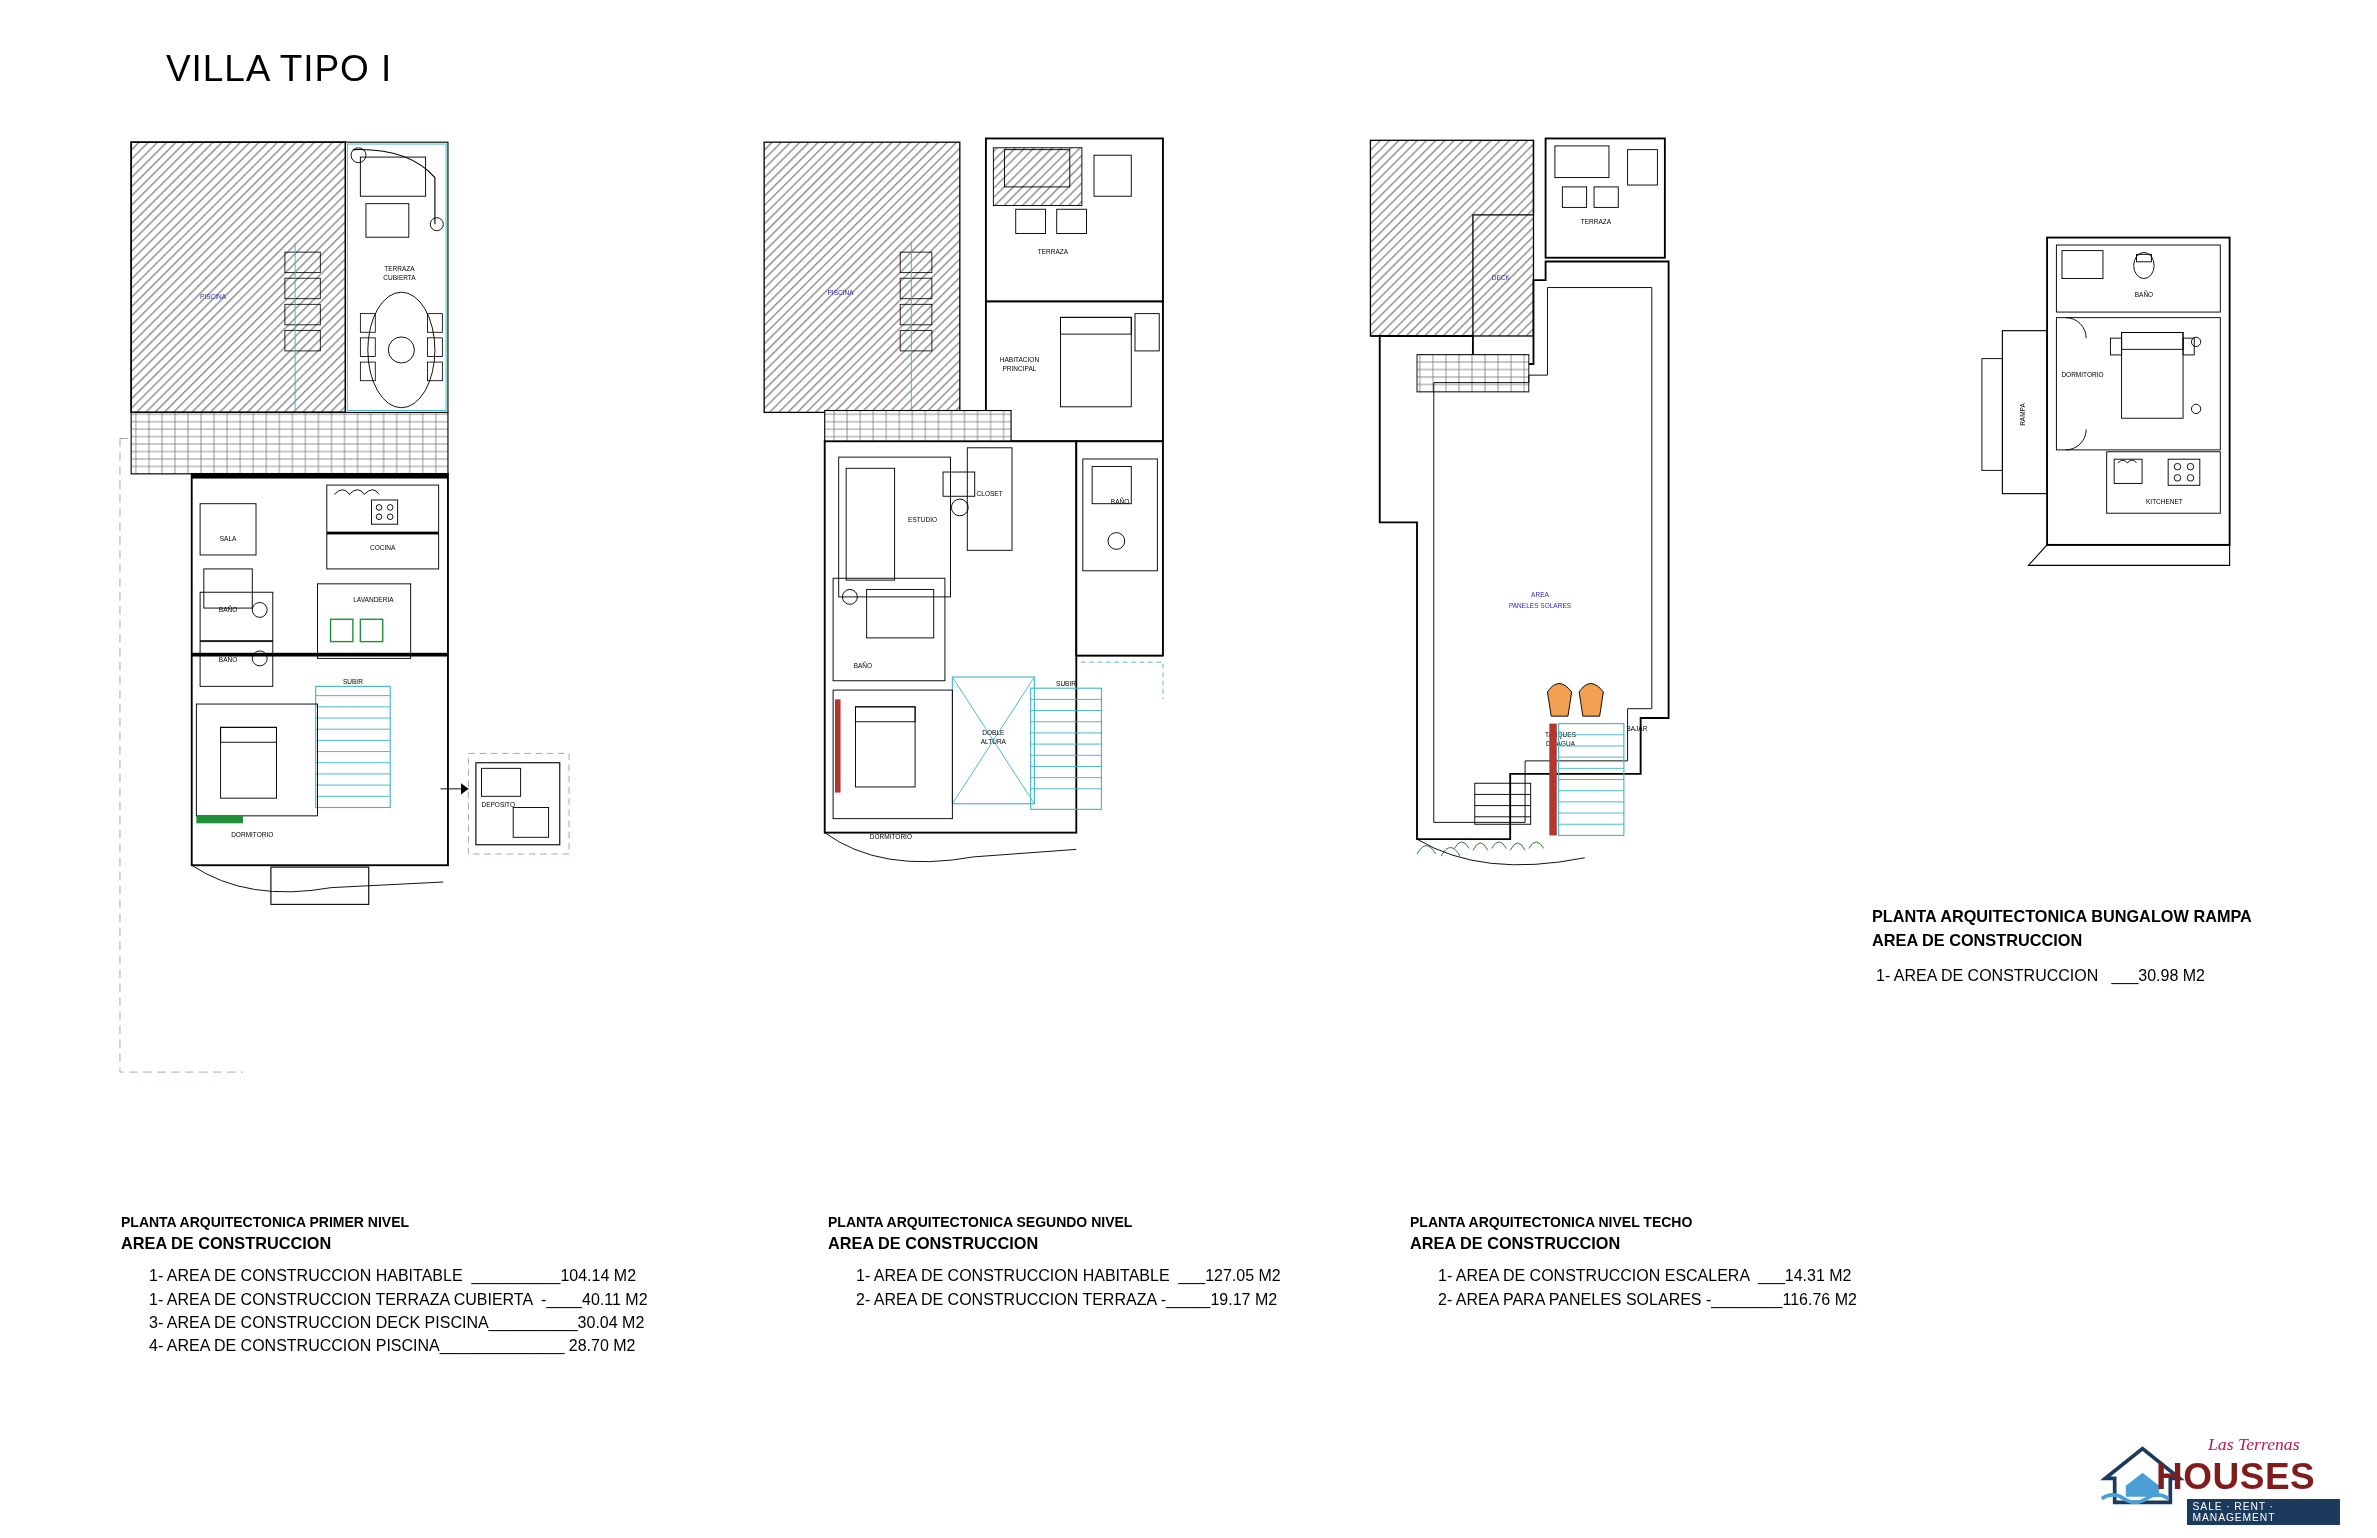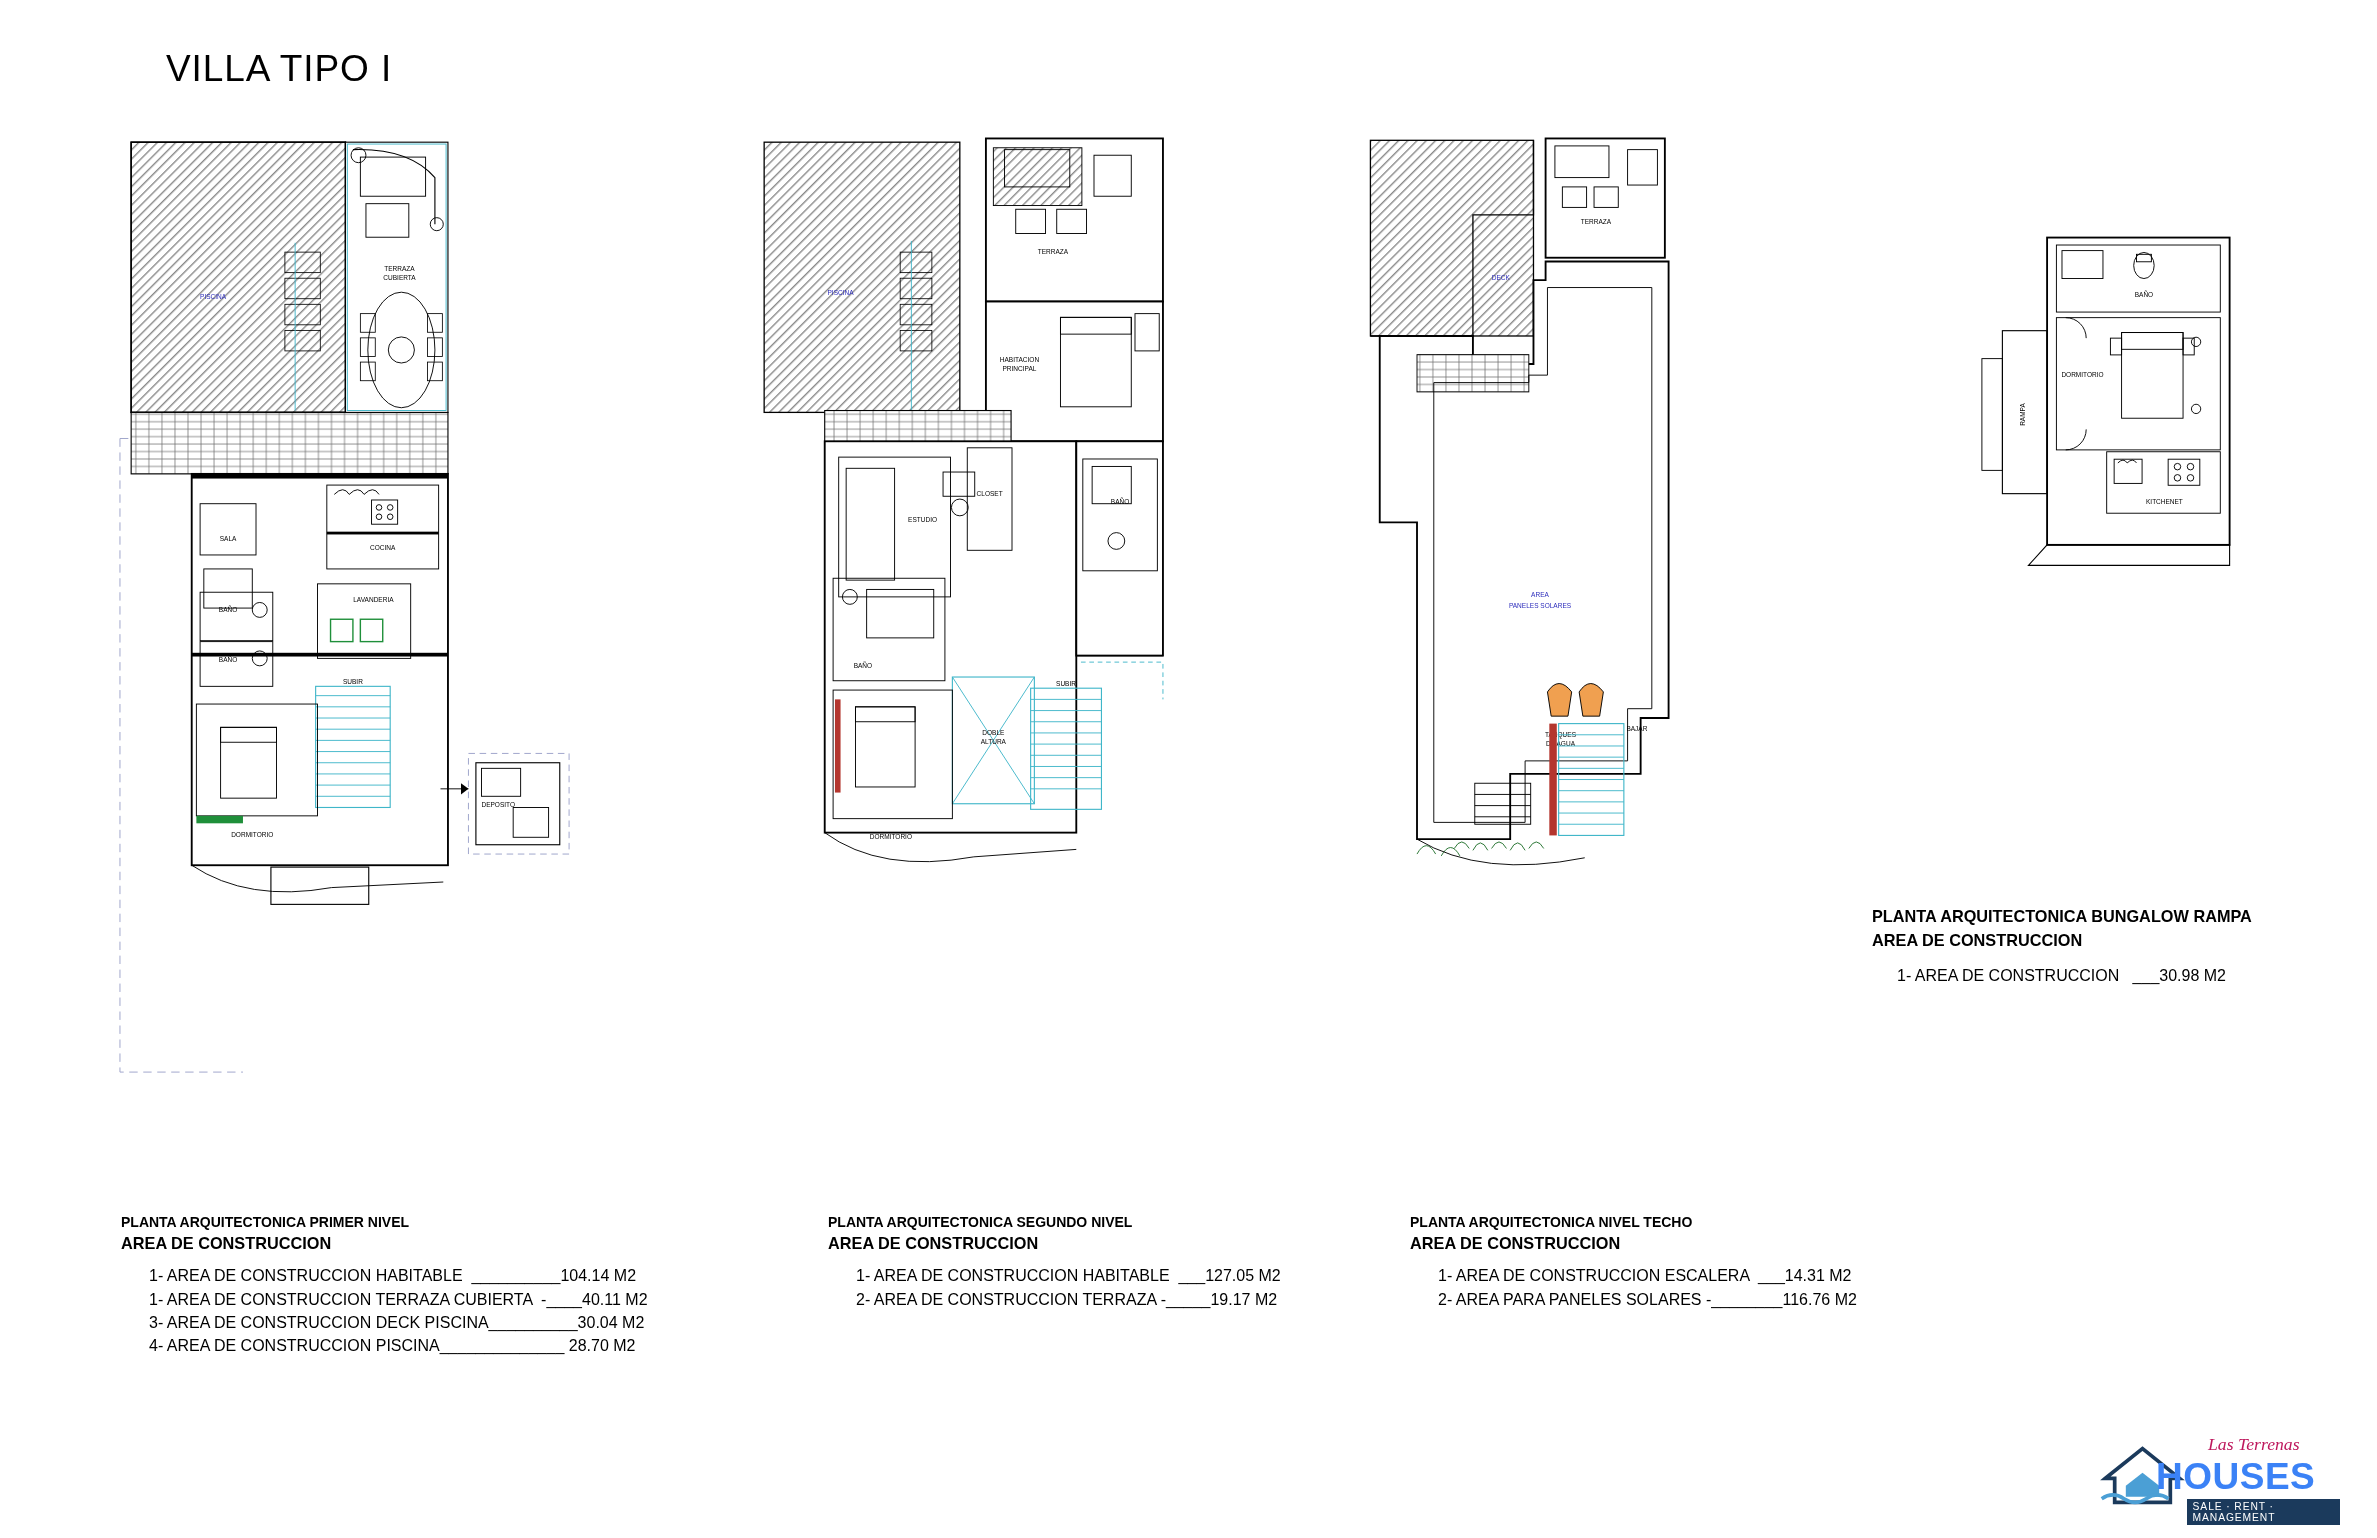--- a/index.html
+++ b/index.html
@@ -11,25 +11,25 @@
   .plan svg{display:block;}
 
   .legend{position:absolute;font-size:16px;line-height:1.45;}
   .legend .lg-title{font-weight:bold;font-size:14px;}
   .legend .lg-sub{font-weight:bold;font-size:16.3px;margin-bottom:8.4px;}
   .legend .lg-item{font-size:16px;margin-left:28px;white-space:pre;}
 
   .bung-legend{position:absolute;font-size:16px;line-height:1.5;}
   .bung-legend .lg-title{font-weight:bold;font-size:16.3px;}
   .bung-legend .lg-sub{font-weight:bold;font-size:16.3px;margin-bottom:11.2px;}
-  .bung-legend .lg-item{font-size:16px;margin-left:25px;white-space:pre;}
+  .bung-legend .lg-item{font-size:16px;margin-left:4px;white-space:pre;}
 
   
   .logo{position:absolute;right:37px;bottom:17px;width:242px;height:89px;}
-  .logo-text{position:absolute;left:58px;top:24px;font-size:37px;font-weight:bold;color:#3b82f6;letter-spacing:0.5px;}
+  .logo-text{position:absolute;left:58px;top:24px;font-size:37px;font-weight:bold;color:#7f1d1d;letter-spacing:0.5px;}
   .logo-script{position:absolute;left:110px;top:1.9px;font-size:17.7px;font-style:italic;color:#be185d;font-family:"Liberation Serif",serif;}
   .logo-tag{position:absolute;left:89px;top:67px;font-size:10.3px;color:#ffffff;background:#1b3a5c;padding:1.9px 5.6px;letter-spacing:0.9px;}
   .logo-mark{position:absolute;left:0px;top:9.3px;}
 
   .rmlabel{font-size:7px;font-family:"Liberation Sans",sans-serif;fill:#000;}
   .rmlabel-blue{font-size:7px;fill:#2b2bbb;}
 </style>
 </head>
 <body>
 

